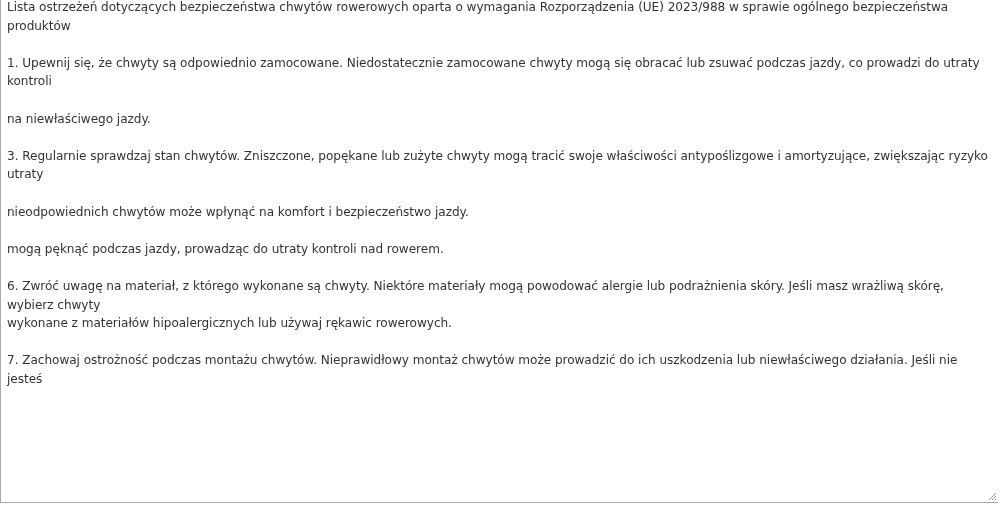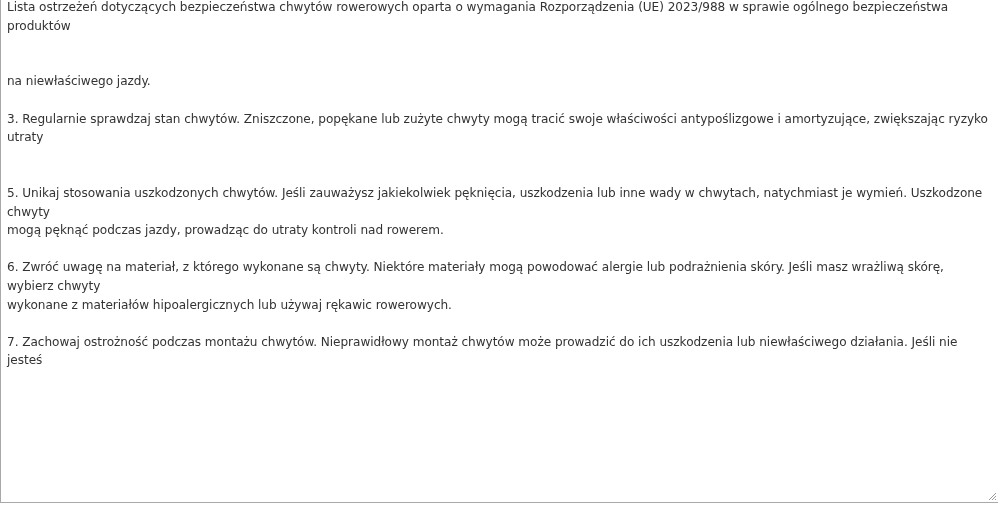--- a/index.html
+++ b/index.html
@@ -48,31 +48,32 @@
   }
 </style>
 </head>
 <body>
 
 <div class="textarea-box">
   <div class="content">
     <div class="para">Lista ostrzeżeń dotyczących bezpieczeństwa chwytów rowerowych oparta o wymagania Rozporządzenia (UE) 2023/988 w sprawie ogólnego bezpieczeństwa produktów</div>
     <div class="blank"></div>
 
+    <div class="para">1.  Upewnij się, że chwyty są odpowiednio zamocowane. Niedostatecznie zamocowane chwyty mogą się obracać lub zsuwać podczas jazdy, co prowadzi do utraty kontroli</div>
     <div class="blank"></div>
 
     <div class="para">na niewłaściwego jazdy.</div>
     <div class="blank"></div>
 
     <div class="para">3.  Regularnie sprawdzaj stan chwytów. Zniszczone, popękane lub zużyte chwyty mogą tracić swoje właściwości antypoślizgowe i amortyzujące, zwiększając ryzyko utraty</div>
     <div class="blank"></div>
 
+    <div class="para">nieodpowiednich chwytów może wpłynąć na komfort i bezpieczeństwo jazdy.</div>
     <div class="blank"></div>
 
-    <div class="para">5.  Unikaj stosowania uszkodzonych chwytów. Jeśli zauważysz jakiekolwiek pęknięcia, uszkodzenia lub inne wady w chwytach, natychmiast je wymień. Uszkodzone chwyty</div>
     <div class="para">mogą pęknąć podczas jazdy, prowadząc do utraty kontroli nad rowerem.</div>
     <div class="blank"></div>
 
     <div class="para">6.  Zwróć uwagę na materiał, z którego wykonane są chwyty. Niektóre materiały mogą powodować alergie lub podrażnienia skóry. Jeśli masz wrażliwą skórę, wybierz chwyty</div>
     <div class="para">wykonane z materiałów hipoalergicznych lub używaj rękawic rowerowych.</div>
     <div class="blank"></div>
 
     <div class="para">7.  Zachowaj ostrożność podczas montażu chwytów. Nieprawidłowy montaż chwytów może prowadzić do ich uszkodzenia lub niewłaściwego działania. Jeśli nie jesteś</div>
 
   </div>

